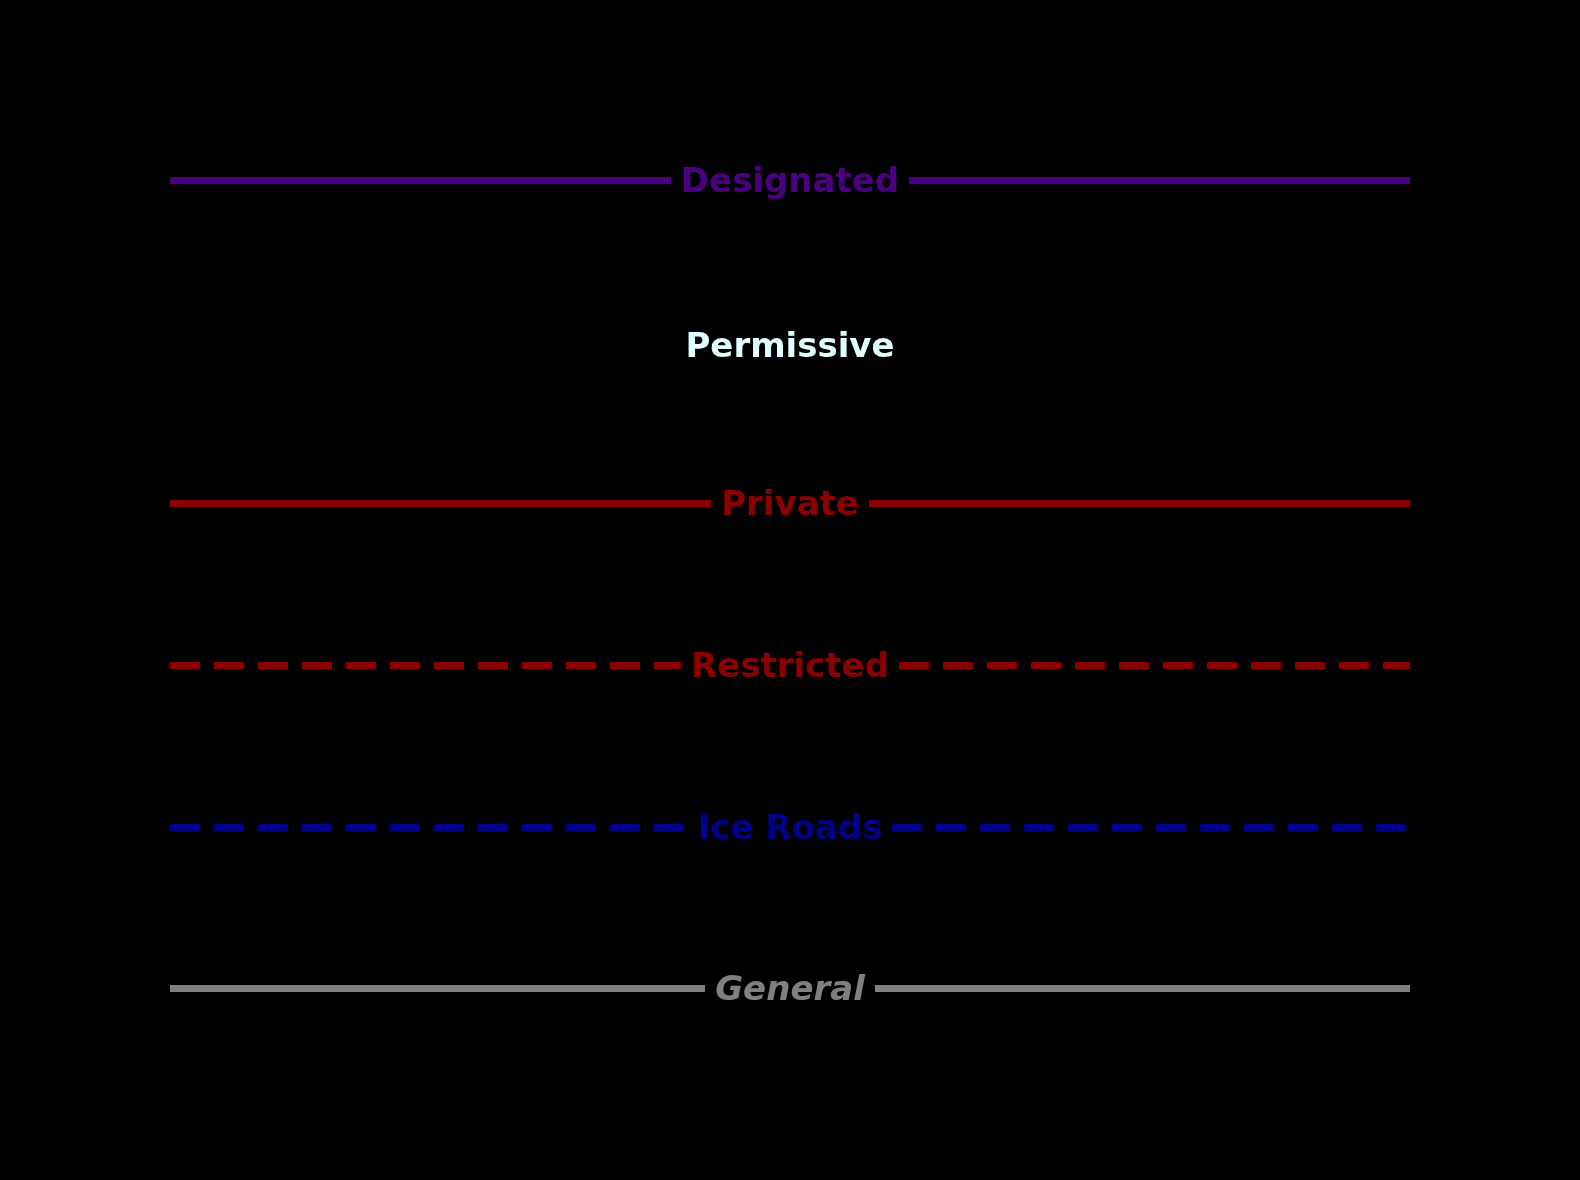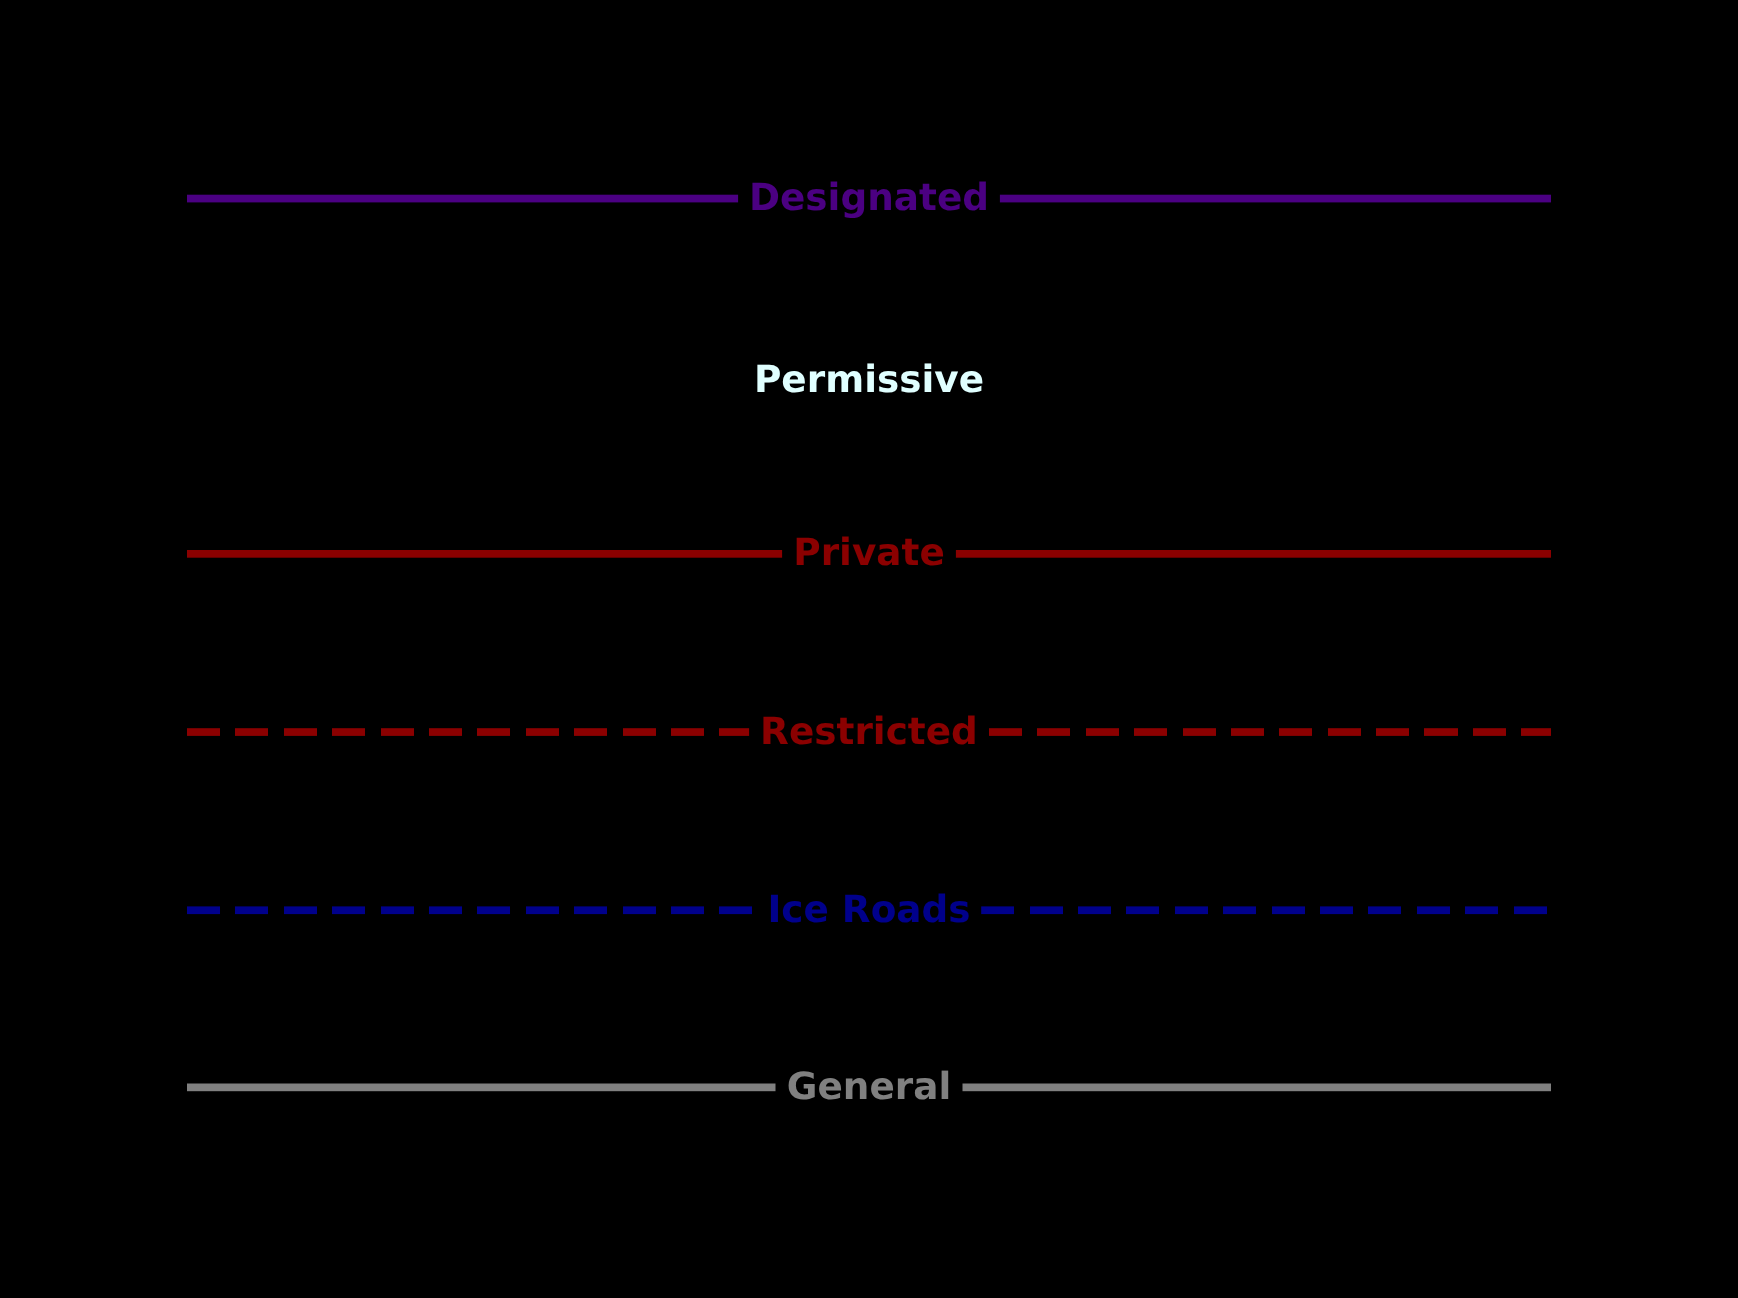--- a/index.html
+++ b/index.html
@@ -22,21 +22,21 @@
     height: 56px;
     display: flex;
     align-items: center;
     transform: translateY(-50%);
   }
   .row-0 { top: 180px; }
   .row-1 { top: 342px; flex-direction: column; }
   .row-2 { top: 503px; }
   .row-3 { top: 665px; }
   .row-4 { top: 827px; }
-  .row-5 { top: 988px; }
+  .row-5 { top: 988px; font-style: italic; }
   .line {
     flex: 1 1 auto;
     height: 7px;
   }
   .label {
     flex: 0 0 auto;
     font-weight: bold;
     font-size: 34px;
     line-height: 1;
     margin: 14px 10px;

